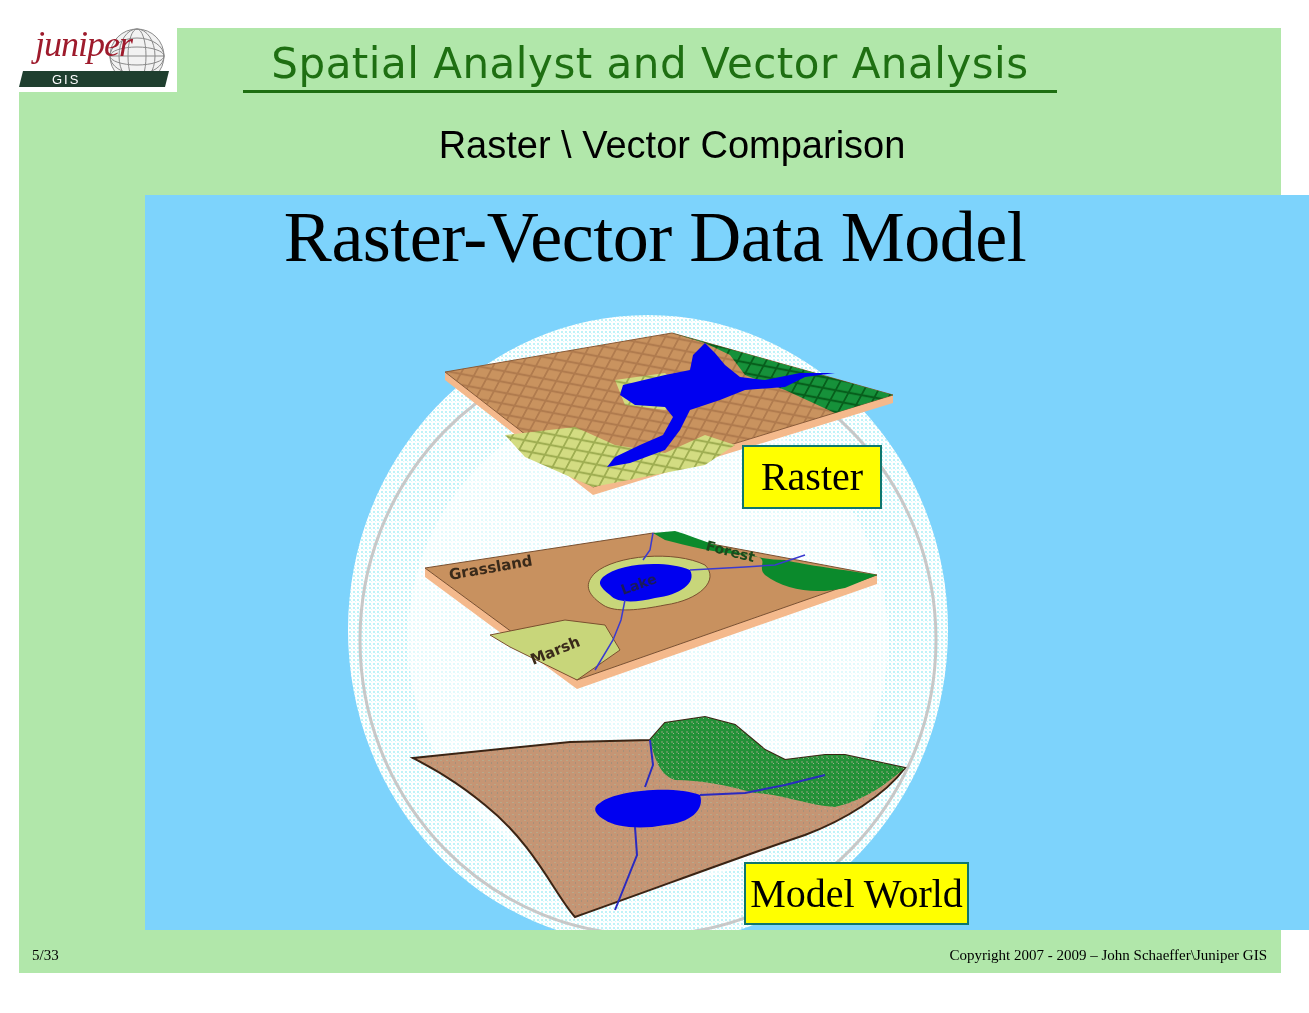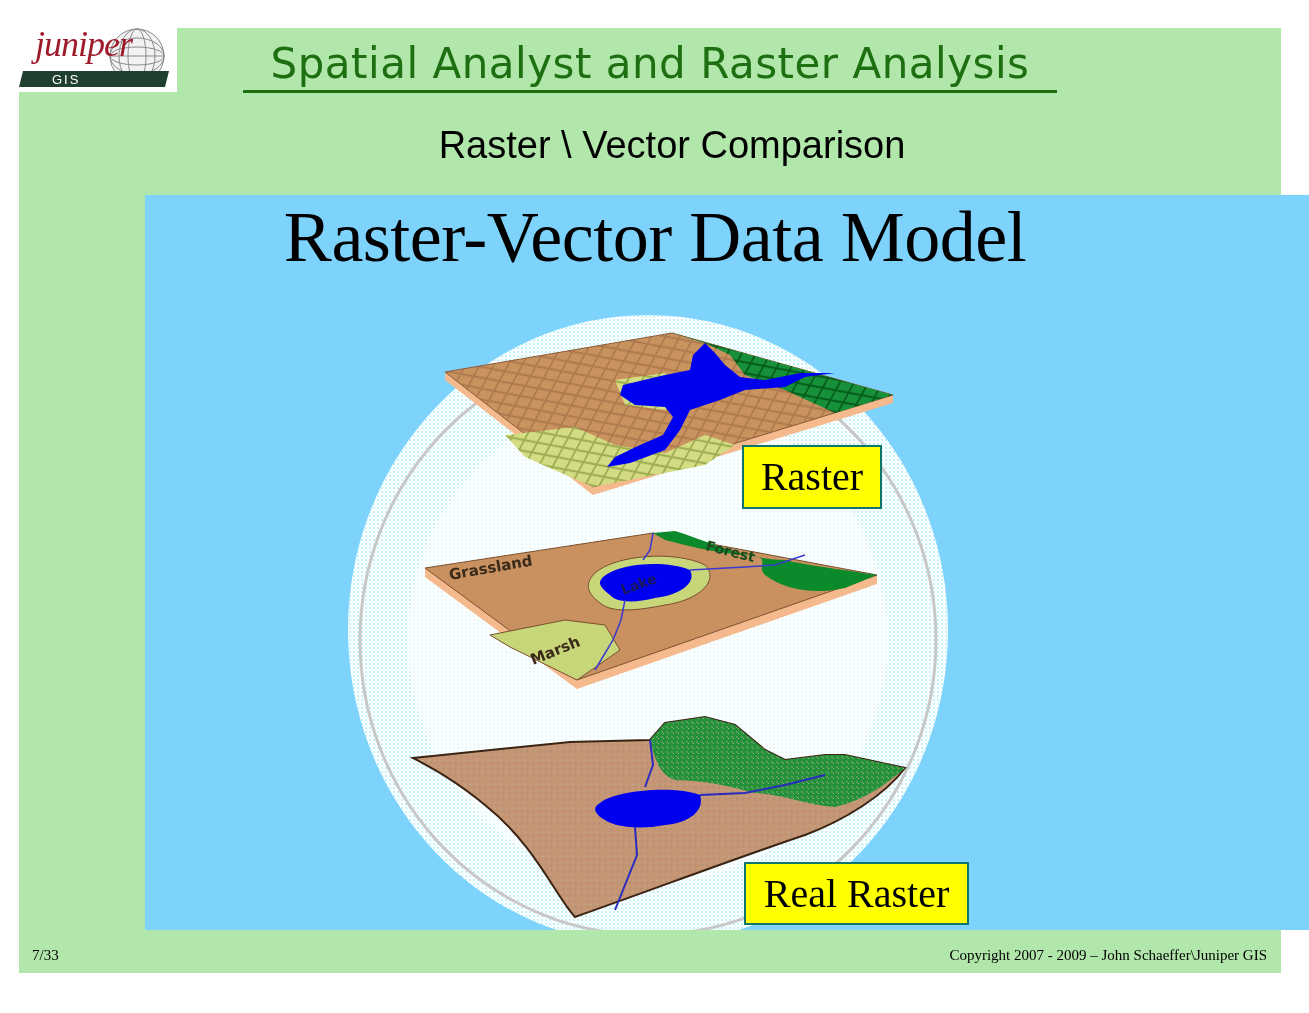--- a/index.html
+++ b/index.html
@@ -49,21 +49,21 @@
       <ellipse cx="118" cy="29" rx="27" ry="18"></ellipse>
     </g>
 
     <polygon points="4,44 150,44 146,60 0,60" fill="#1f3f2f"></polygon>
 
     <text x="33" y="57" font-family="Liberation Sans, sans-serif" font-size="13" fill="#ffffff" letter-spacing="2">GIS</text>
   </svg>
   <span style="position:absolute;left:16px;top:-4px;font-family:'Liberation Serif',serif;font-style:italic;font-size:36px;color:#9e1b2c;letter-spacing:-1px;">juniper</span>
 </div>
 
-<div class="slide-title">Spatial Analyst and Raster Analysis</div>
+<div class="slide-title">Spatial Analyst and Vector Analysis</div>
 <div class="slide-title-underline"></div>
 
 <div class="subtitle">Raster \ Vector Comparison</div>
 
 <div class="figure">
   <div class="figure-title">Raster-Vector Data Model</div>
 
   <svg width="1020" height="735" viewBox="0 0 1020 735">
     <defs>
       <pattern id="dots" width="4" height="4" patternUnits="userSpaceOnUse">
@@ -143,17 +143,17 @@
 
       <path d="M455,608 C470,595 530,590 555,600 C560,615 545,628 520,630 C495,635 470,632 460,625 C448,618 448,612 455,608 Z" fill="#0000f0"></path>
 
       <path d="M505,545 L508,570 L500,592" stroke="#2a2ac0" stroke-width="2" fill="none"></path>
       <path d="M555,600 L600,598 L640,590 L680,580" stroke="#2a2ac0" stroke-width="2" fill="none"></path>
       <path d="M490,632 L492,660 L480,690 L470,715" stroke="#2a2ac0" stroke-width="2" fill="none"></path>
     </g>
   </svg>
 
   <div class="label-box label-raster">Raster</div>
-  <div class="label-box label-real">Real Raster</div>
+  <div class="label-box label-real">Model World</div>
 </div>
 
-<div class="footer-left">7/33</div>
+<div class="footer-left">5/33</div>
 <div class="footer-right">Copyright 2007 - 2009 – John Schaeffer\Juniper GIS</div>
 
 </body></html>

